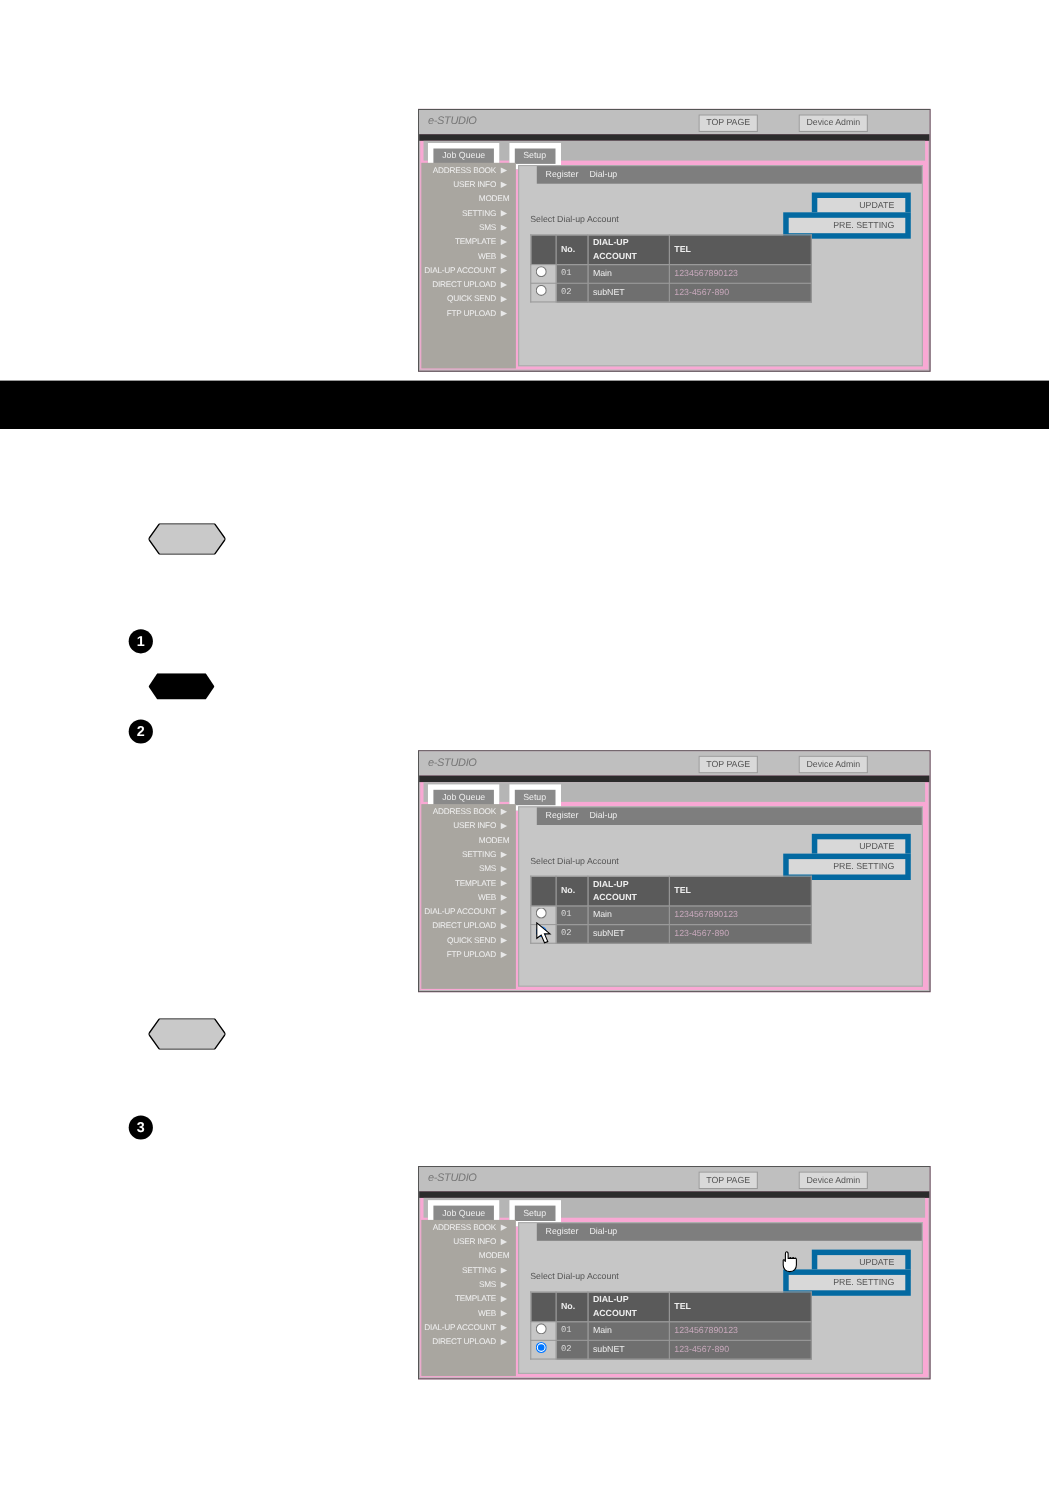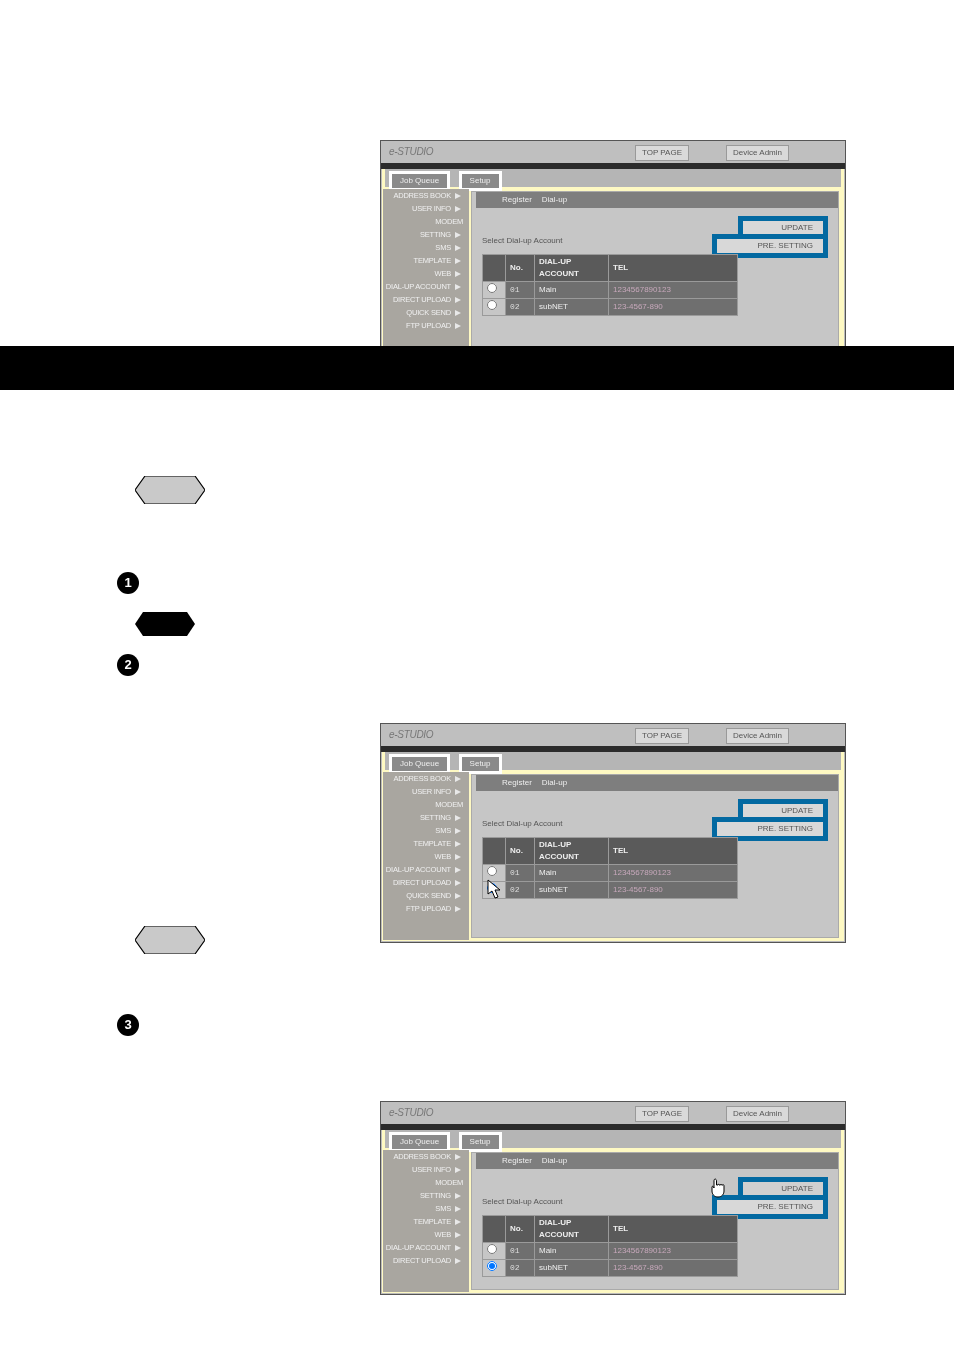--- a/index.html
+++ b/index.html
@@ -12,24 +12,23 @@
   }
   .page {
     position: relative;
     width: 954px;
     height: 1352px;
   }
   
   .shot {
     position: absolute;
     border: 1px solid #555;
-    background: #fef9c3;
+    background: #f9a8d4;
     box-shadow: 0 0 0 1px #bbb inset;
     overflow: hidden;
-    margin-top: 41px;
   }
   .shot-inner {
     position: absolute;
     inset: 0;
   }
   .titlebar {
     position: absolute;
     top: 0; left: 0; right: 0; height: 22px;
     background: #bfbfbf;
     display: flex;
@@ -67,21 +66,21 @@
   }
   .subtabs .tab {
     display: inline-block;
     height: 14px;
     margin-top: 2px;
     margin-left: 4px;
     padding: 0 8px;
     font: 8px/14px Arial, sans-serif;
     color: #eee;
     background: #8a8a8a;
-    border: 3px solid #ffffff;
+    border: 5px solid #ffffff;
   }
   
   .side {
     position: absolute;
     left: 2px; top: 48px; bottom: 2px; width: 86px;
     background: #a9a6a0;
   }
   .side .item {
     display: flex;
     justify-content: flex-end;
@@ -101,26 +100,26 @@
   .side .item .arr svg { width: 8px; height: 6px; display: block; }
   
   .main {
     position: absolute;
     left: 90px; right: 6px; top: 50px; bottom: 4px;
     background: #c6c6c6;
     border: 1px solid #aaa;
   }
   .main .mhead {
     position: absolute;
-    left: 4px; right: 0; top: 0; height: 16px;
+    left: 16px; right: 0; top: 0; height: 16px;
     background: #7e7e7e;
     display: flex;
     align-items: flex-end;
     gap: 10px;
-    padding-left: 26px;
+    padding-left: 8px;
     font: 8px/16px Arial, sans-serif;
     color: #eee;
   }
   .main .action {
     position: absolute;
     right: 10px;
     height: 14px;
     font: 8px/14px Arial, sans-serif;
     color: #555;
     background: #d8d8d8;

